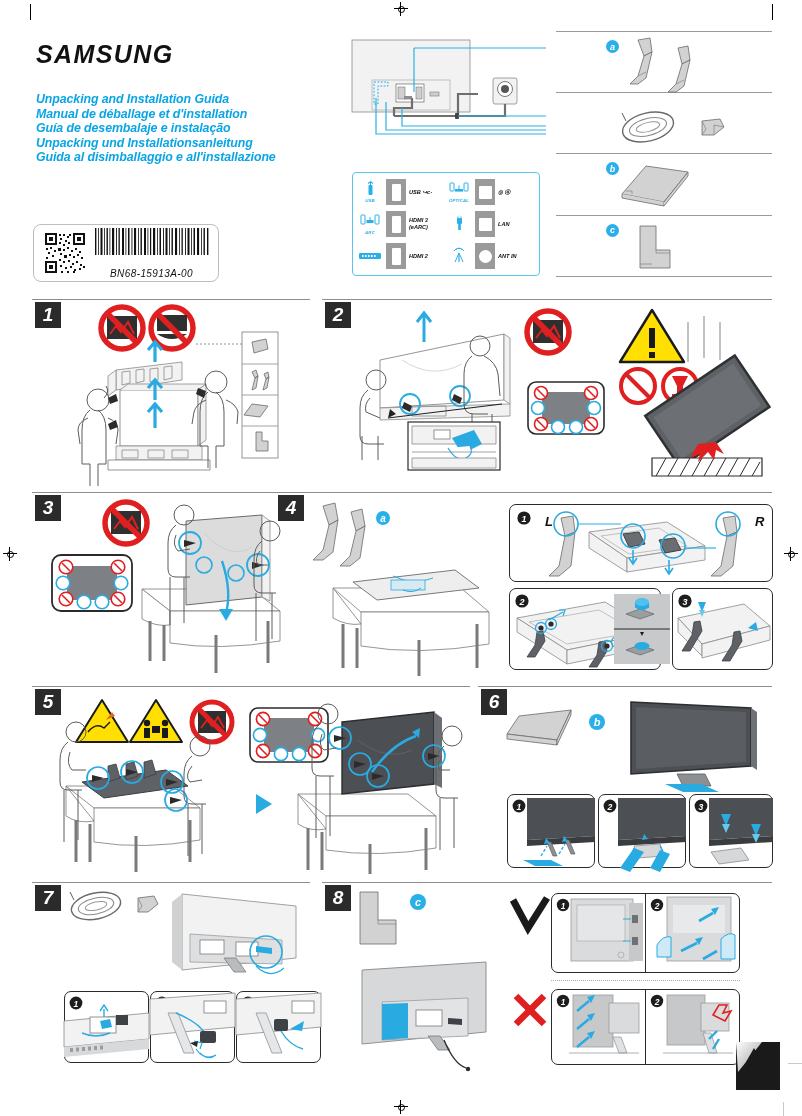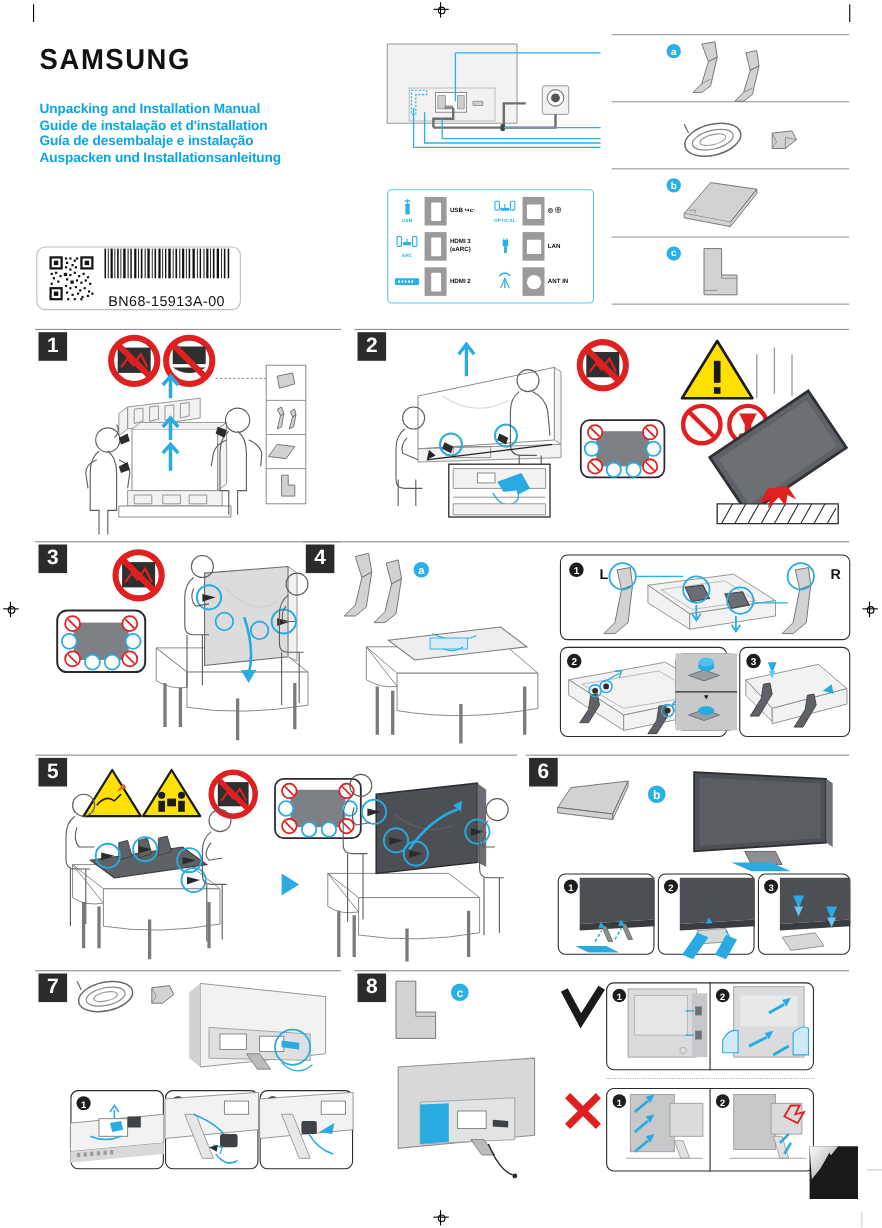--- a/index.html
+++ b/index.html
@@ -5,21 +5,21 @@
   * { box-sizing: border-box; }
   html, body { margin:0; padding:0; }
   body {
     width: 802px; height: 1116px;
     background: #ffffff;
     font-family: "Liberation Sans", sans-serif;
     position: relative;
     overflow: hidden;
     color: #1a1a1a;
   }
-  .page { position:absolute; inset:0; }
+  .page { position:absolute; inset:0;font-style:italic; }
 
   
   .regmark { position:absolute; width:14px; height:14px; }
   .regmark::before, .regmark::after {
     content:""; position:absolute; background:#000;
   }
   .regmark::before { left:6px; top:0; width:1px; height:14px; }
   .regmark::after  { top:6px; left:0; height:1px; width:14px; }
   .regdot { position:absolute; width:7px; height:7px; border:1px solid #000;
             border-radius:50%; left:3.5px; top:3.5px; }
@@ -41,21 +41,21 @@
 
   
   .label-box {
     position:absolute; left:33px; top:224px; width:186px; height:58px;
     border:1px solid #bdbdbd; border-radius:8px; background:#fff;
     display:flex; align-items:center; gap:8px; padding:7px 10px;
   }
   .qr { width:42px; height:42px; flex:0 0 auto; }
   .barcode-wrap { display:flex; flex-direction:column; align-items:center; flex:1; }
   .barcode { width:115px; height:27px; }
-  .barcode-text { font-size:13px; letter-spacing:0.4px; margin-top:13px; color:#111; }
+  .barcode-text { font-size:10px; letter-spacing:0.4px; margin-top:13px; color:#111; }
 
   
   .tv-diagram { position:absolute; left:350px; top:36px; width:196px; height:100px; }
   .ports-panel {
     position:absolute; left:352px; top:172px; width:188px; height:104px;
     border:1px solid #59c6ef; border-radius:4px; background:#fff;
     display:grid; grid-template-columns:1fr 1fr; gap:0; padding:4px;
   }
   .port-col { display:flex; flex-direction:column; justify-content:space-between; }
   .port-row { display:flex; align-items:center; height:30px; }
@@ -122,24 +122,25 @@
     </div>
   <div class="regmark" style="left:784px; top:547px;">
       <div class="regdot"></div>
     </div>
   <div class="crop" style="left:30px; top:4px; width:1px; height:16px;"></div>
   <div class="crop" style="left:772px; top:4px; width:1px; height:16px;"></div>
 
   <div class="samsung-logo">SAMSUNG</div>
 
   <div class="titles">
-    <div>Unpacking and Installation Manual</div>
-    <div>Guide de instalação et d'installation</div>
+    <div>Unpacking and Installation Guida</div>
+    <div>Manual de déballage et d'installation</div>
     <div>Guía de desembalaje e instalação</div>
-    <div>Auspacken und Installationsanleitung</div>
+    <div>Unpacking und Installationsanleitung</div>
+    <div>Guida al disimballaggio e all'installazione</div>
   </div>
 
   <div class="label-box">
     <svg class="qr" viewBox="0 0 42 42">
       <rect x="0" y="0" width="42" height="42" fill="#fff"></rect>
       <g fill="#111">
         <rect x="1" y="1" width="12" height="12"></rect>
           <rect x="3" y="3" width="8" height="8" fill="#fff"></rect>
           <rect x="5" y="5" width="4" height="4"></rect>
         <rect x="29" y="1" width="12" height="12"></rect>

